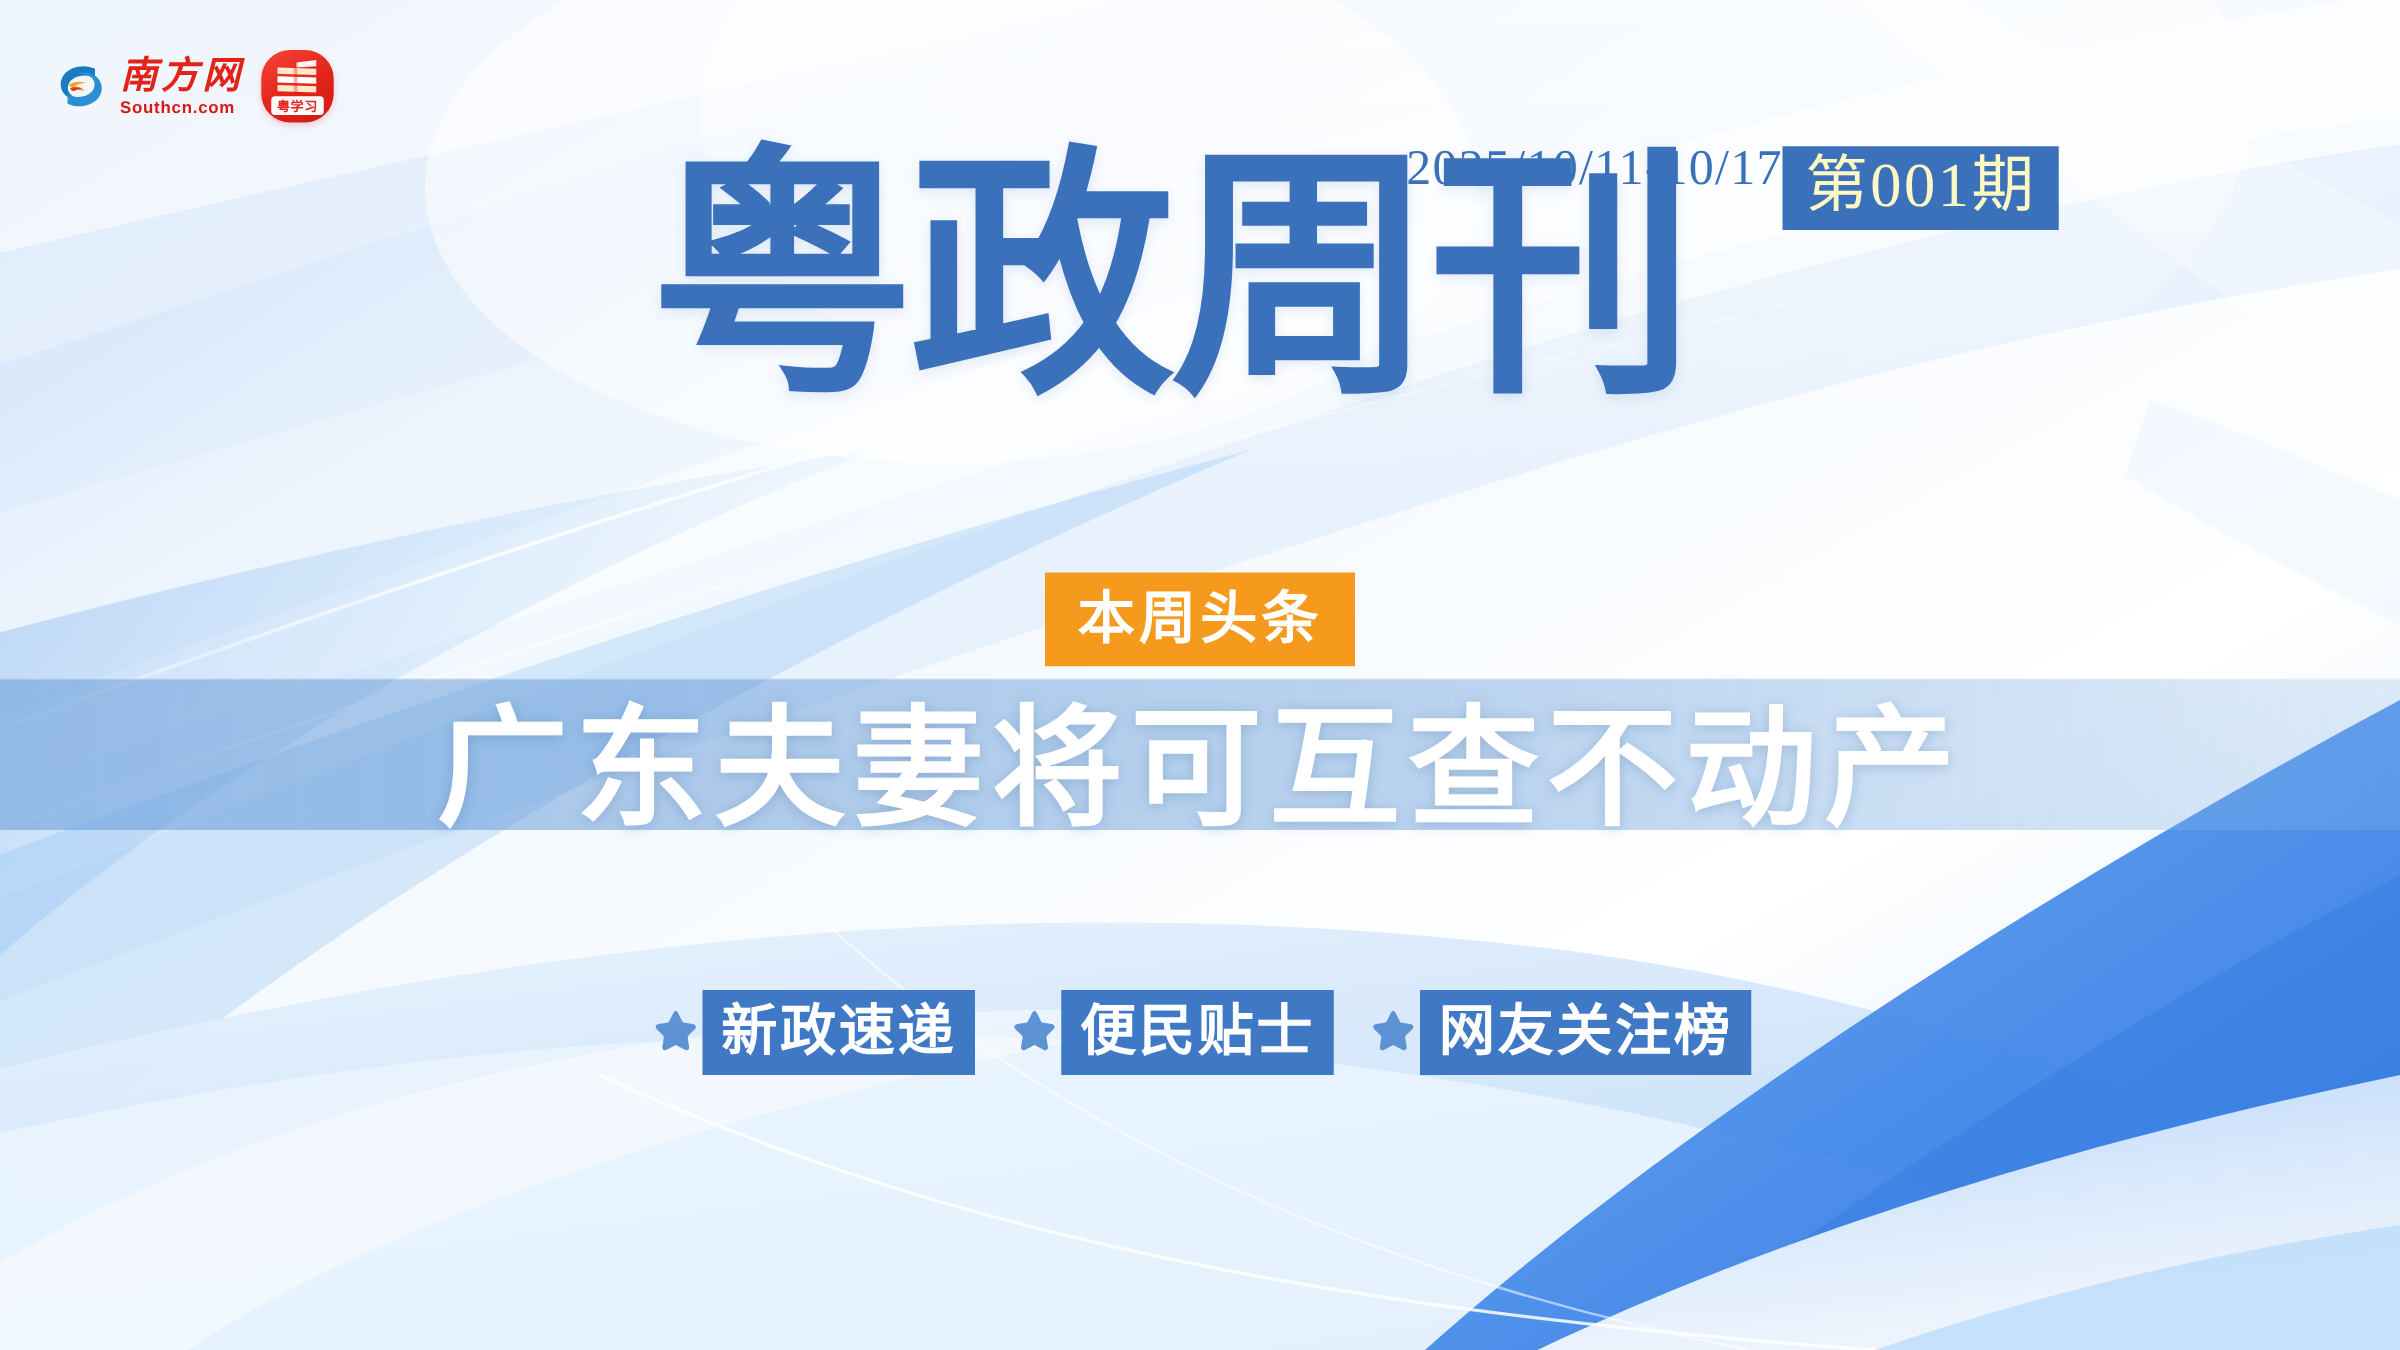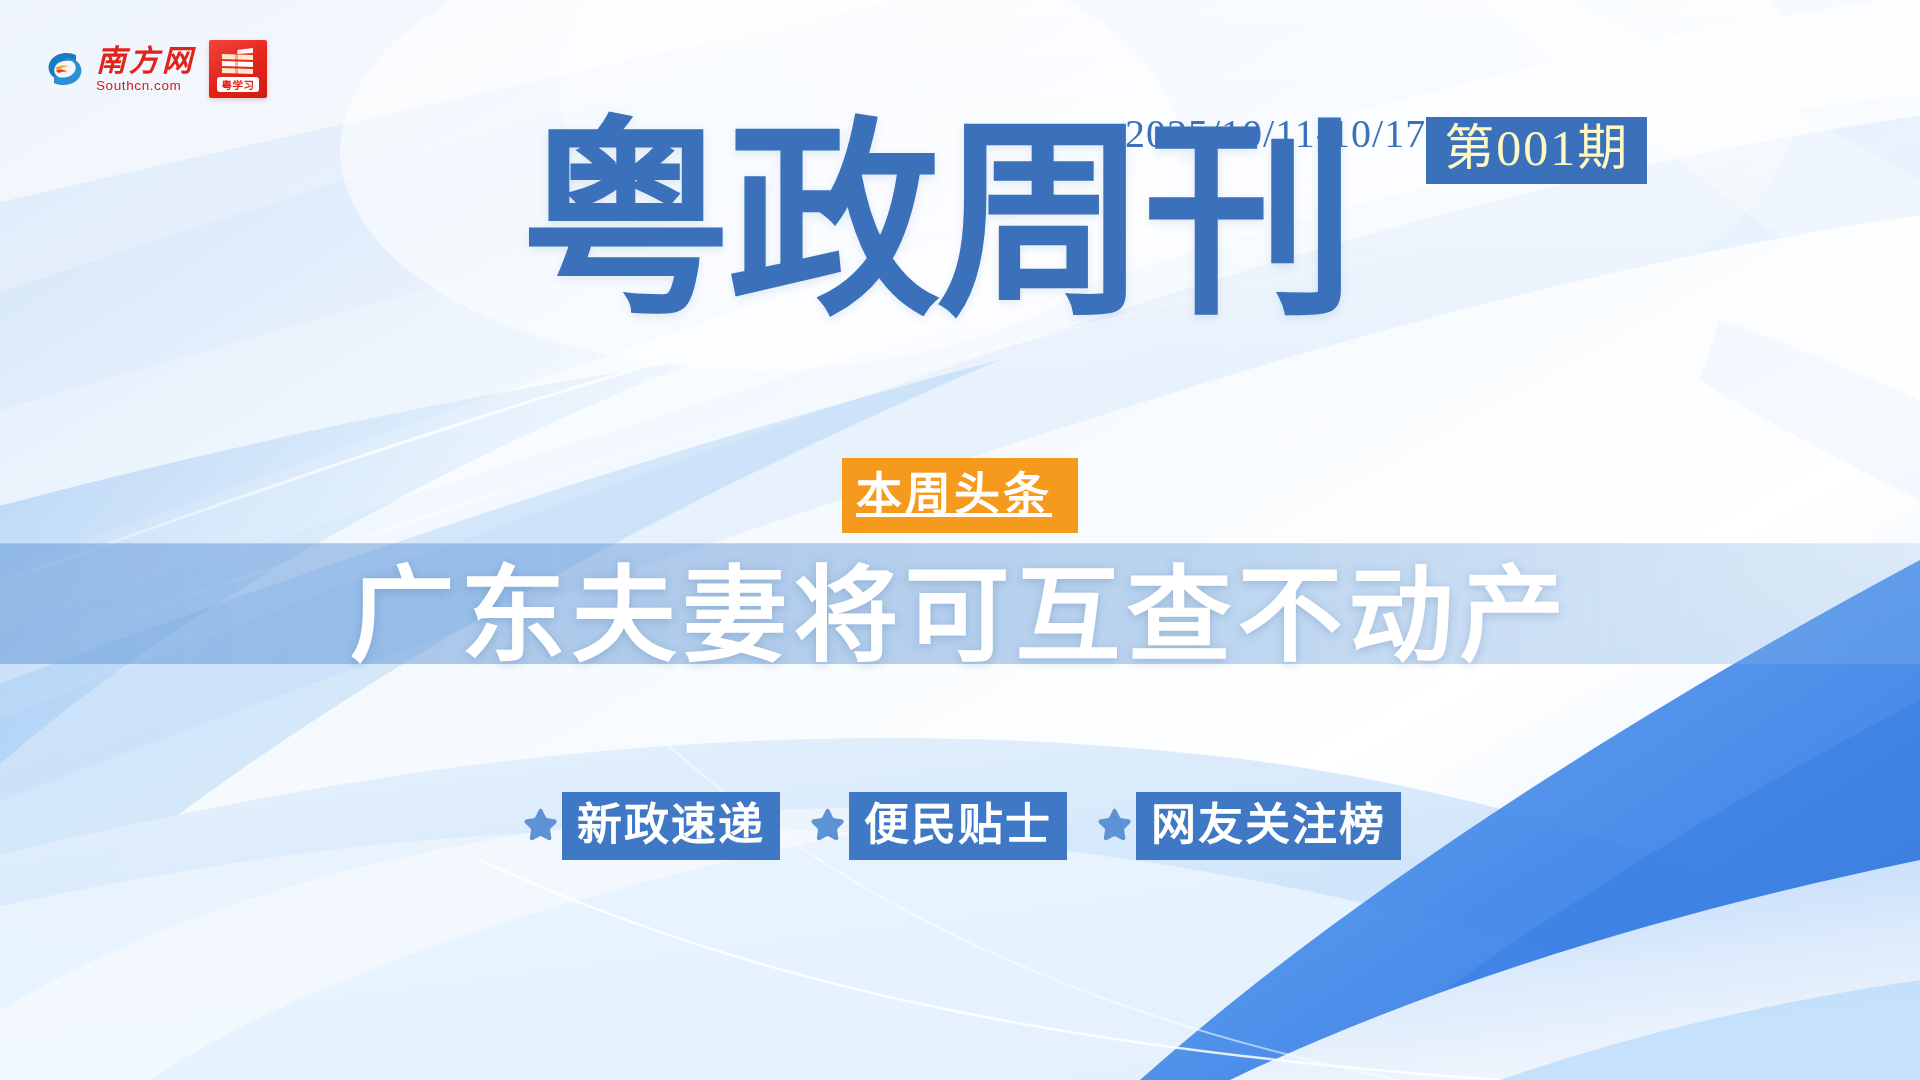--- a/index.html
+++ b/index.html
@@ -35,24 +35,24 @@
   }
   .southcn-text{display:flex;flex-direction:column;align-items:flex-start;line-height:1;}
   .southcn-cn{
     font-family:"Liberation Serif","DejaVu Serif",serif;
     font-weight:700;font-style:italic;
     font-size:30px;color:#e2231a;letter-spacing:3px;
     margin-bottom:3px;
   }
   .southcn-en{
     font-family:"Liberation Sans","DejaVu Sans",sans-serif;
-    font-weight:400;font-size:13.5px;color:#d31c17;letter-spacing:0.6px;text-align:center;
+    font-weight:700;font-size:13.5px;color:#d31c17;letter-spacing:0.6px;text-align:center;
   }
   .yuexuexi{
-    width:58px;height:58px;border-radius:2px;
+    width:58px;height:58px;border-radius:23px;
     background:linear-gradient(150deg,#f4443a 0%,#e2231a 55%,#d01b12 100%);
     position:relative;flex:0 0 auto;
     box-shadow:0 2px 5px rgba(200,30,20,.22);
   }
   .yx-book{
     position:absolute;left:11px;top:8px;width:36px;height:27px;
   }
   .yx-badge{
     position:absolute;left:8px;bottom:6px;
     width:42px;height:15px;border-radius:3px;
@@ -132,26 +132,25 @@
     white-space:nowrap;
     text-shadow:0 2px 10px rgba(40,90,150,.25);
   }
 
   .topic-badge{
     position:absolute;top:458px;left:50%;transform:translateX(-50%);
     background:#f59a1c;
     color:#ffffff;
     font-size:46px;font-weight:700;
     letter-spacing:3px;
-    padding:13px 26px 16px 14px;
+    padding:13px 26px 16px 26px;
     line-height:1;
     z-index:16;
     white-space:nowrap;
     font-family:"Liberation Sans","DejaVu Sans",sans-serif;
-    text-decoration:underline;
   }
 
   
   .tag-row{
     position:absolute;left:0;right:0;top:792px;
     display:flex;align-items:center;justify-content:center;
     gap:26px;
     z-index:18;
   }
   .tag-item{display:flex;align-items:center;gap:1px;}

